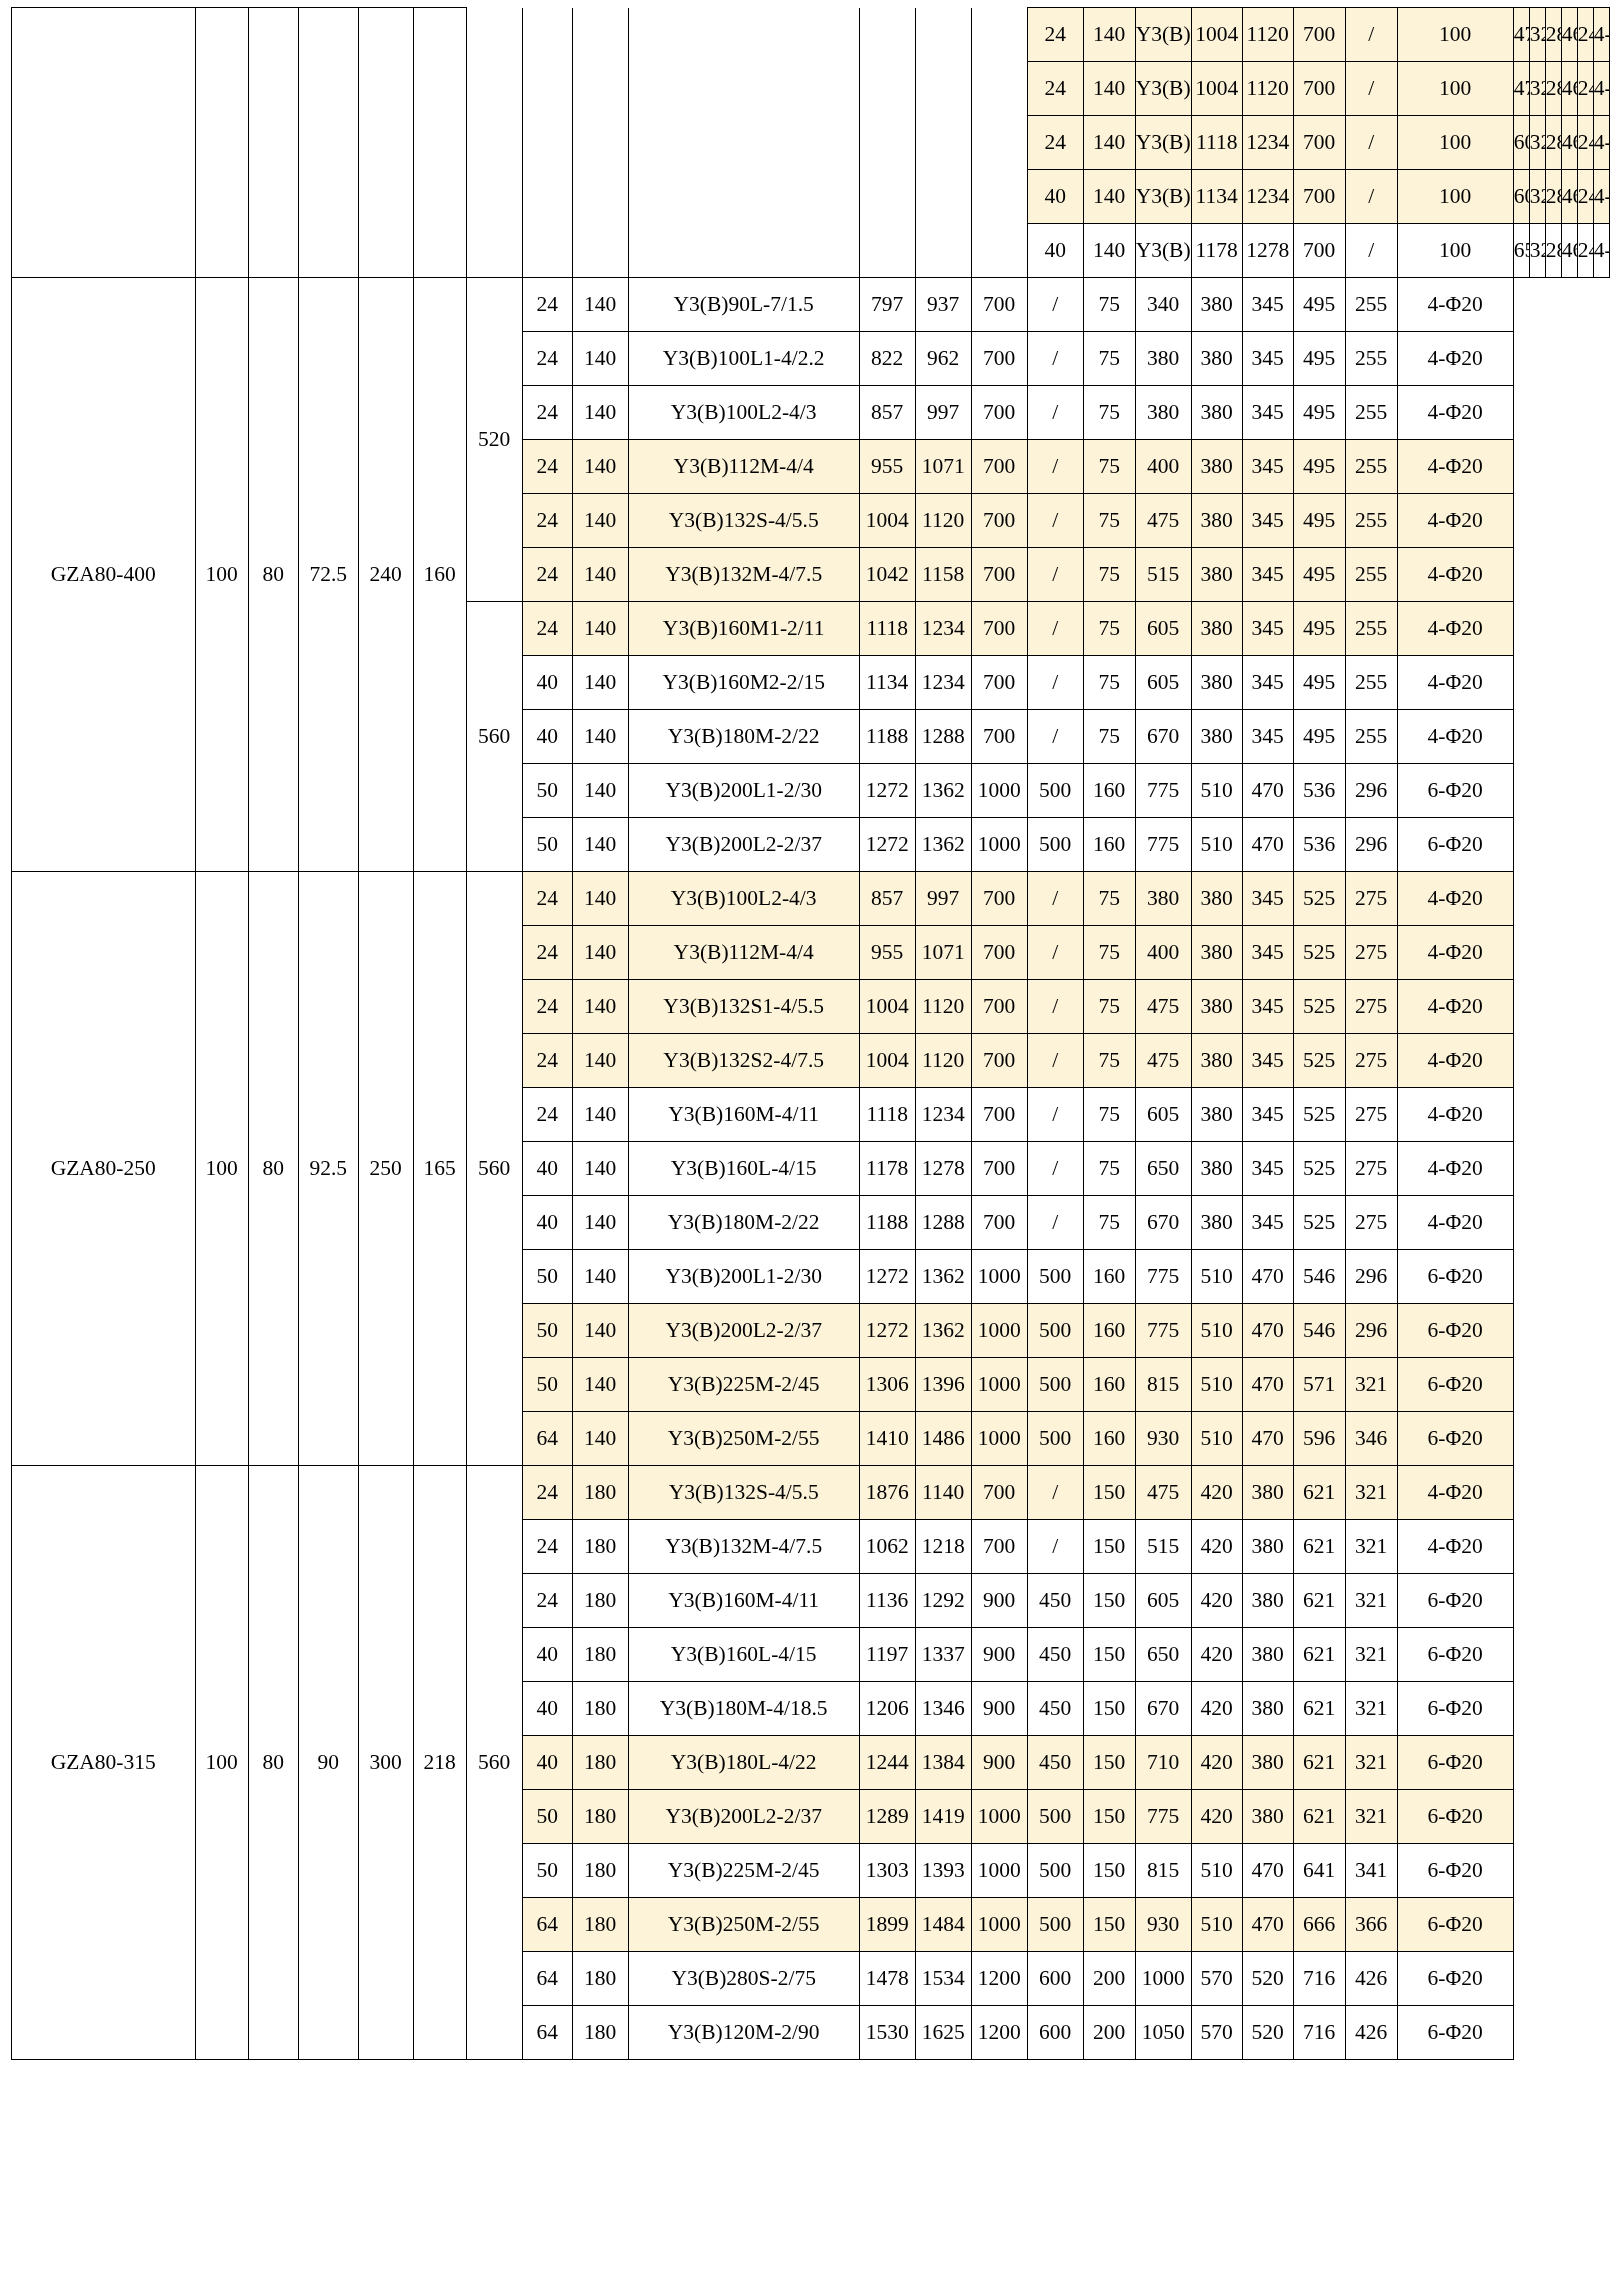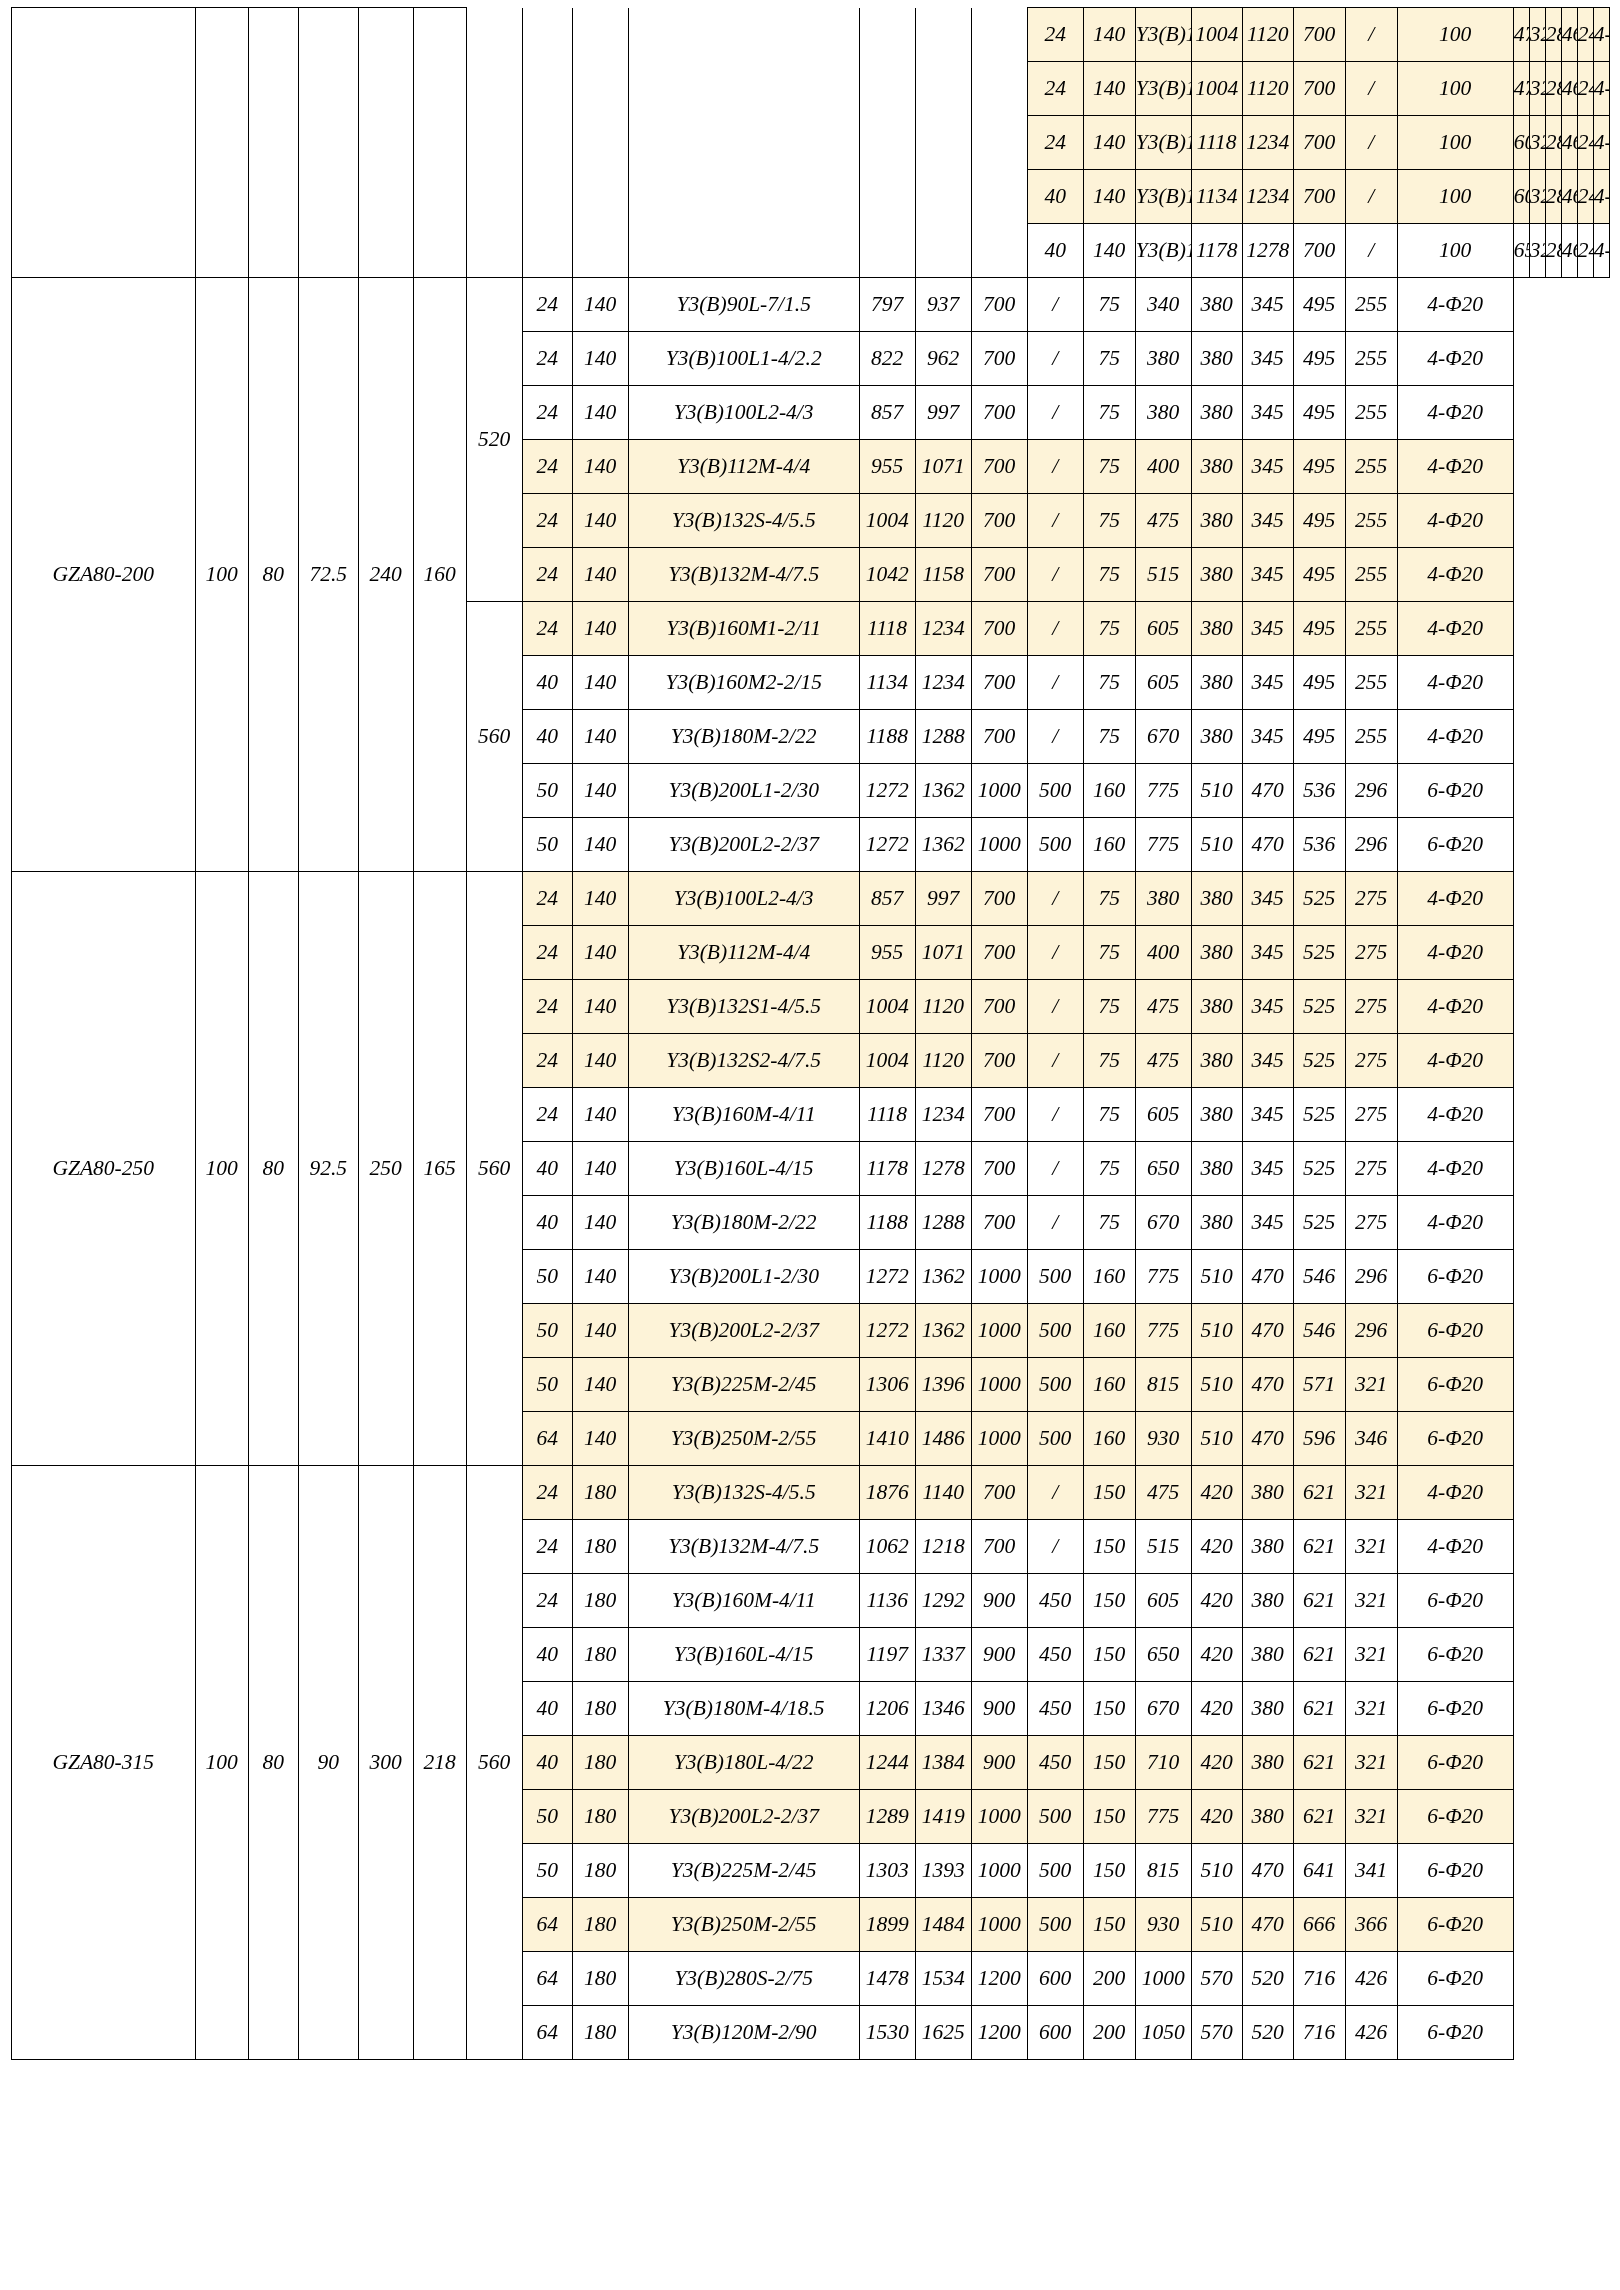--- a/index.html
+++ b/index.html
@@ -12,21 +12,20 @@
     height: 2291px;
     font-family: "Liberation Serif", serif;
     color: #000000;
   }
   #sheet {
     position: relative;
     width: 1620px;
     height: 1614px;
     box-sizing: border-box;
     padding: 7.2px 10.7px 9px 10.7px;
-    font-style: italic;
   }
   table.spec {
     border-collapse: collapse;
     table-layout: fixed;
     width: 1599px;
     margin: 0;
   }
   table.spec td {
     border: 0.9px solid #000000;
     text-align: center;
@@ -187,21 +186,21 @@
           <td class="plain">/</td>
           <td class="plain">100</td>
           <td class="plain">650</td>
           <td class="plain">320</td>
           <td class="plain">285</td>
           <td class="plain">465</td>
           <td class="plain">245</td>
           <td class="plain">4-Φ20</td>
         </tr>
         <tr>
-          <td rowspan="11" class="plain model">GZA80-200</td>
+          <td rowspan="11" class="plain model">GZA80-400</td>
           <td rowspan="11" class="plain ">100</td>
           <td rowspan="11" class="plain ">80</td>
           <td rowspan="11" class="plain ">72.5</td>
           <td rowspan="11" class="plain ">240</td>
           <td rowspan="11" class="plain ">160</td>
           <td rowspan="6" class="plain">520</td>
           <td class="plain">24</td>
           <td class="plain">140</td>
           <td class="plain motor">Y3(B)90L-7/1.5</td>
           <td class="plain">797</td>

